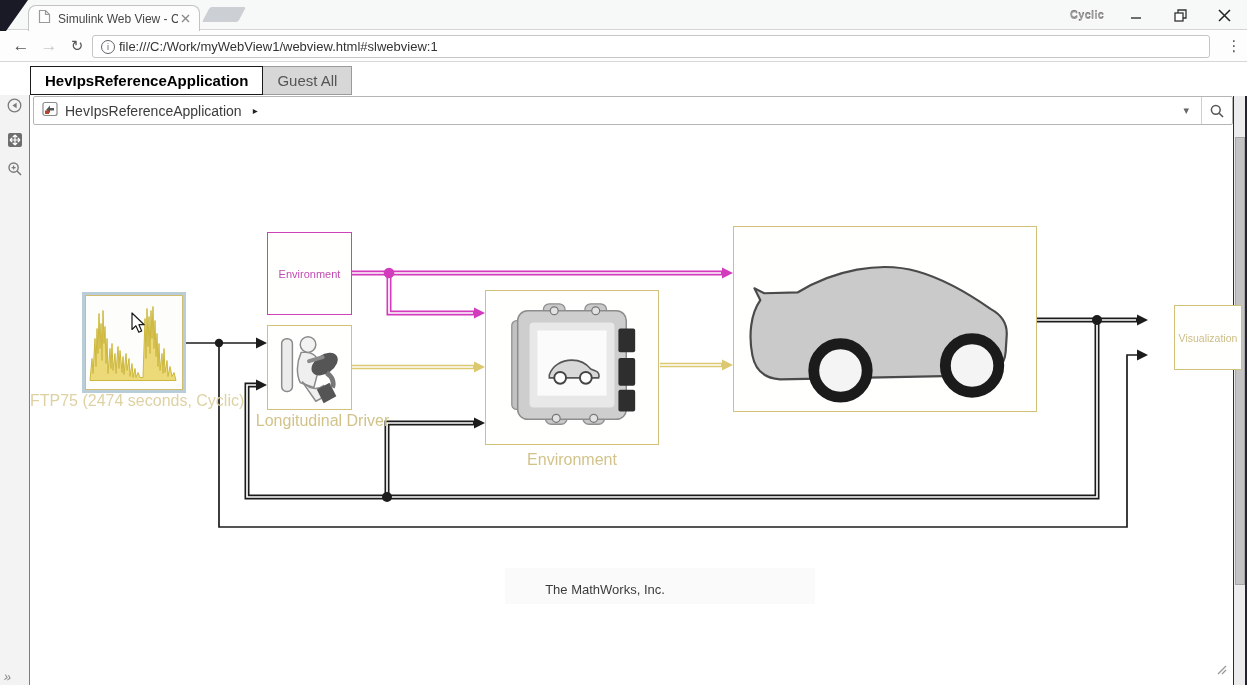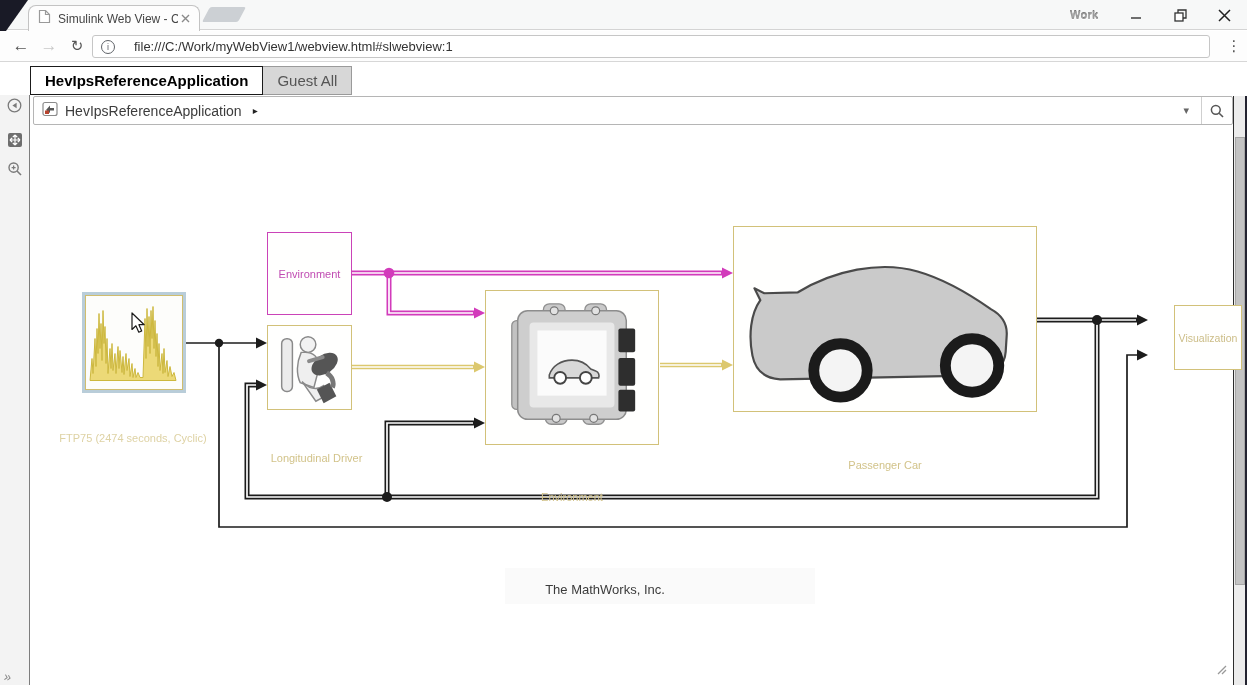--- a/index.html
+++ b/index.html
@@ -24,21 +24,21 @@
 
   
   .navbar { position:absolute; left:0; top:31px; width:1247px; height:31px; background:#fdfdfd; border-bottom:1px solid #d7d7d7; }
   .navbtn { position:absolute; top:2px; width:26px; height:26px; display:flex; align-items:center; justify-content:center;
             font-size:17px; color:#565656; }
   .navbtn.back { left:8px; } .navbtn.fwd { left:36px; color:#c8c8c8; } .navbtn.reload { left:64px; font-size:15px; }
   .omnibox { position:absolute; left:92px; top:4px; width:1118px; height:23px; background:#fff;
              border:1px solid #c6c6c6; border-radius:3px; display:flex; align-items:center; padding:0 8px; }
   .info-ic { width:14px; height:14px; border-radius:50%; border:1.4px solid #5f6368; color:#5f6368;
              font-size:9px; display:flex; align-items:center; justify-content:center; flex:0 0 auto; }
-  .url { font-size:13px; color:#333; margin-left:19px; white-space:nowrap; }
+  .url { font-size:13px; color:#333; margin-left:4px; white-space:nowrap; }
   .menu-dots { position:absolute; left:1222px; top:2px; width:24px; height:26px; display:flex; align-items:center;
                justify-content:center; font-size:15px; color:#555; }
 
   
   .page { position:absolute; left:0; top:62px; width:1247px; height:623px; background:#fff; }
 
   .doc-tab-row { position:absolute; left:30px; top:4px; height:29px; display:flex; }
   .dtab { height:29px; display:flex; align-items:center; padding:0 14px; font-size:15px; white-space:nowrap; }
   .dtab.active { background:#fff; border:1px solid #1a1a1a; font-weight:bold; color:#000; }
   .dtab.plain { background:#d7d7d7; border:1px solid #9a9a9a; border-left:none; color:#555; }
@@ -52,21 +52,21 @@
   .crumb-search { width:31px; height:27px; border-left:1px solid #cfcfcf; display:flex; align-items:center; justify-content:center; }
 
   .sidebar { position:absolute; left:0; top:33px; width:30px; height:590px; background:#f3f3f3; border-right:1px solid #7d7d7d; }
   .side-ic { position:absolute; left:6px; width:17px; height:17px; display:flex; align-items:center; justify-content:center; }
   .expander { position:absolute; left:4px; bottom:1px; font-size:13px; color:#888; transform:rotate(12deg); }
 
   .canvas { position:absolute; left:30px; top:63px; width:1203px; height:560px; background:#fff; }
   .wires { position:absolute; left:0; top:0; z-index:0; }
 
   .blk { position:absolute; background:#fffffe; border:1px solid #d2c179; z-index:1; }
-  .blk-label { position:absolute; font-size:11px; color:#d2c38a; text-align:center; z-index:1; white-space:nowrap;margin-top:40px; }
+  .blk-label { position:absolute; font-size:16px; color:#d2c38a; text-align:center; z-index:1; white-space:nowrap; }
   .blk.src { border:1px solid #d0bd6e; outline:3px solid #b9cdd9; background:#fdfdfb; }
   .blk.env { border:1.5px solid #ca43b8; display:flex; align-items:center; justify-content:center; }
   .env-txt { font-size:11px; color:#c04cb2; }
   .blk.viz { display:flex; align-items:center; justify-content:center; }
   .viz-txt { font-size:10.5px; color:#ccbd87; }
   .src-label { color:#ded2a4; }
 
   .annot-bg { position:absolute; left:475px; top:443px; width:310px; height:36px; background:#fafafa; z-index:0; }
   .annot-text { position:absolute; left:455px; top:457px; width:240px; text-align:center; font-size:13px; color:#3b3b3b; z-index:1; }
 
@@ -92,21 +92,21 @@
           </svg>
       </span>
       <span class="btab-title">Simulink Web View - Cre</span>
       <span class="btab-close">
         <svg width="9" height="9" viewBox="0 0 9 9">
             <path d="M1,1 L8,8 M8,1 L1,8" stroke="#8a8a8a" stroke-width="1.4"></path>
           </svg>
       </span>
     </div>
     <div class="newtab"></div>
-    <span class="guest">Work</span>
+    <span class="guest">Cyclic</span>
     <span class="winbtn min">
       <svg width="12" height="12" viewBox="0 0 12 12">
           <path d="M1,9 H11" stroke="#333" stroke-width="1.4"></path>
         </svg>
     </span>
     <span class="winbtn res">
       <svg width="13" height="13" viewBox="0 0 13 13">
           <rect x="1" y="4" width="8" height="8" fill="#fff" stroke="#333" stroke-width="1.3"></rect>
           <path d="M4,4 V1 H12 V9 H9" fill="none" stroke="#333" stroke-width="1.3"></path>
         </svg>
@@ -258,21 +258,21 @@
           <rect x="14" y="13" width="11" height="54" rx="5" fill="#ececec" stroke="#8a8a8a" stroke-width="1.5"></rect>
           <circle cx="41" cy="19" r="8" fill="#f2f2f2" stroke="#8a8a8a" stroke-width="1.5"></circle>
           <path d="M34,27 C29,38 29,50 33,58 L47,63 L53,40 C51,31 45,27 38,27 Z" fill="#efefef" stroke="#8a8a8a" stroke-width="1.5"></path>
           <ellipse cx="58" cy="39" rx="15" ry="9.5" transform="rotate(-35 58 39)" fill="#555"></ellipse>
           <path d="M42,36 L56,32" stroke="#8a8a8a" stroke-width="4" stroke-linecap="round"></path>
           <path d="M35,57 C42,64 50,66 57,61 L62,70 L49,77 Z" fill="#efefef" stroke="#8a8a8a" stroke-width="1.5"></path>
           <path d="M50,65 L63,58 L70,72 L57,79 Z" fill="#555"></path>
           <path d="M60,48 C66,52 68,58 66,63" fill="none" stroke="#777" stroke-width="5"></path>
         </svg>
       </div>
-      <div class="blk-label" style="left:204px; top:287px; width:165px;">Longitudinal Driver</div>
+      <div class="blk-label" style="left:210px; top:287px; width:165px;">Longitudinal Driver</div>
 
       <div class="blk" style="left:455px; top:165px; width:174px; height:155px;">
         <svg width="172" height="153" viewBox="0 0 174 155">
           <rect x="58" y="13" width="22" height="14" rx="6" fill="#c9c9c9" stroke="#909090" stroke-width="1.3"></rect>
           <rect x="100" y="13" width="22" height="14" rx="6" fill="#c9c9c9" stroke="#909090" stroke-width="1.3"></rect>
           <rect x="60" y="121" width="22" height="14" rx="6" fill="#c9c9c9" stroke="#909090" stroke-width="1.3"></rect>
           <rect x="98" y="121" width="22" height="14" rx="6" fill="#c9c9c9" stroke="#909090" stroke-width="1.3"></rect>
           <rect x="26" y="30" width="16" height="90" rx="5" fill="#c2c2c2" stroke="#909090" stroke-width="1.3"></rect>
           <rect x="32" y="20" width="110" height="110" rx="10" fill="#cecece" stroke="#8d8d8d" stroke-width="1.5"></rect>
           <circle cx="69" cy="20" r="4" fill="#e2e2e2" stroke="#777" stroke-width="1.2"></circle>
@@ -291,21 +291,20 @@
       </div>
       <div class="blk-label" style="left:455px; top:326px; width:174px;">Environment</div>
 
       <div class="blk" style="left:703px; top:101px; width:304px; height:186px;">
         <svg width="302" height="184" viewBox="0 0 304 186">
           <path d="M20,62 L26,74 C16,88 14,110 18,130 C21,145 31,153 46,154 L250,150 C265,148 273,139 274,126 L275,110 C276,97 270,89 259,83 C239,69 213,53 185,45 C147,34 100,44 64,66 L30,67 Z" fill="#cacaca" stroke="#4a4a4a" stroke-width="2.2" stroke-linejoin="round"></path>
           <circle cx="107" cy="145" r="27" fill="#f4f4f4" stroke="#1b1b1b" stroke-width="11"></circle>
           <circle cx="240" cy="140" r="27" fill="#f4f4f4" stroke="#1b1b1b" stroke-width="11"></circle>
         </svg>
       </div>
-      <div class="blk-label" style="left:703px; top:294px; width:304px;">Passenger Car</div>
 
       <div class="blk viz" style="left:1144px; top:180px; width:68px; height:65px;">
         <span class="viz-txt">Visualization</span>
       </div>
 
       <svg class="cursor" width="16" height="22" viewBox="0 0 16 22">
         <path d="M1,1 L1,17.5 L4.9,13.8 L7.8,20.2 L10.7,18.9 L7.9,12.7 L13.2,12.7 Z" fill="#fff" stroke="#1a1a1a" stroke-width="1.2" stroke-linejoin="round"></path>
       </svg>
 
       <svg class="grip" width="12" height="12" viewBox="0 0 12 12">

